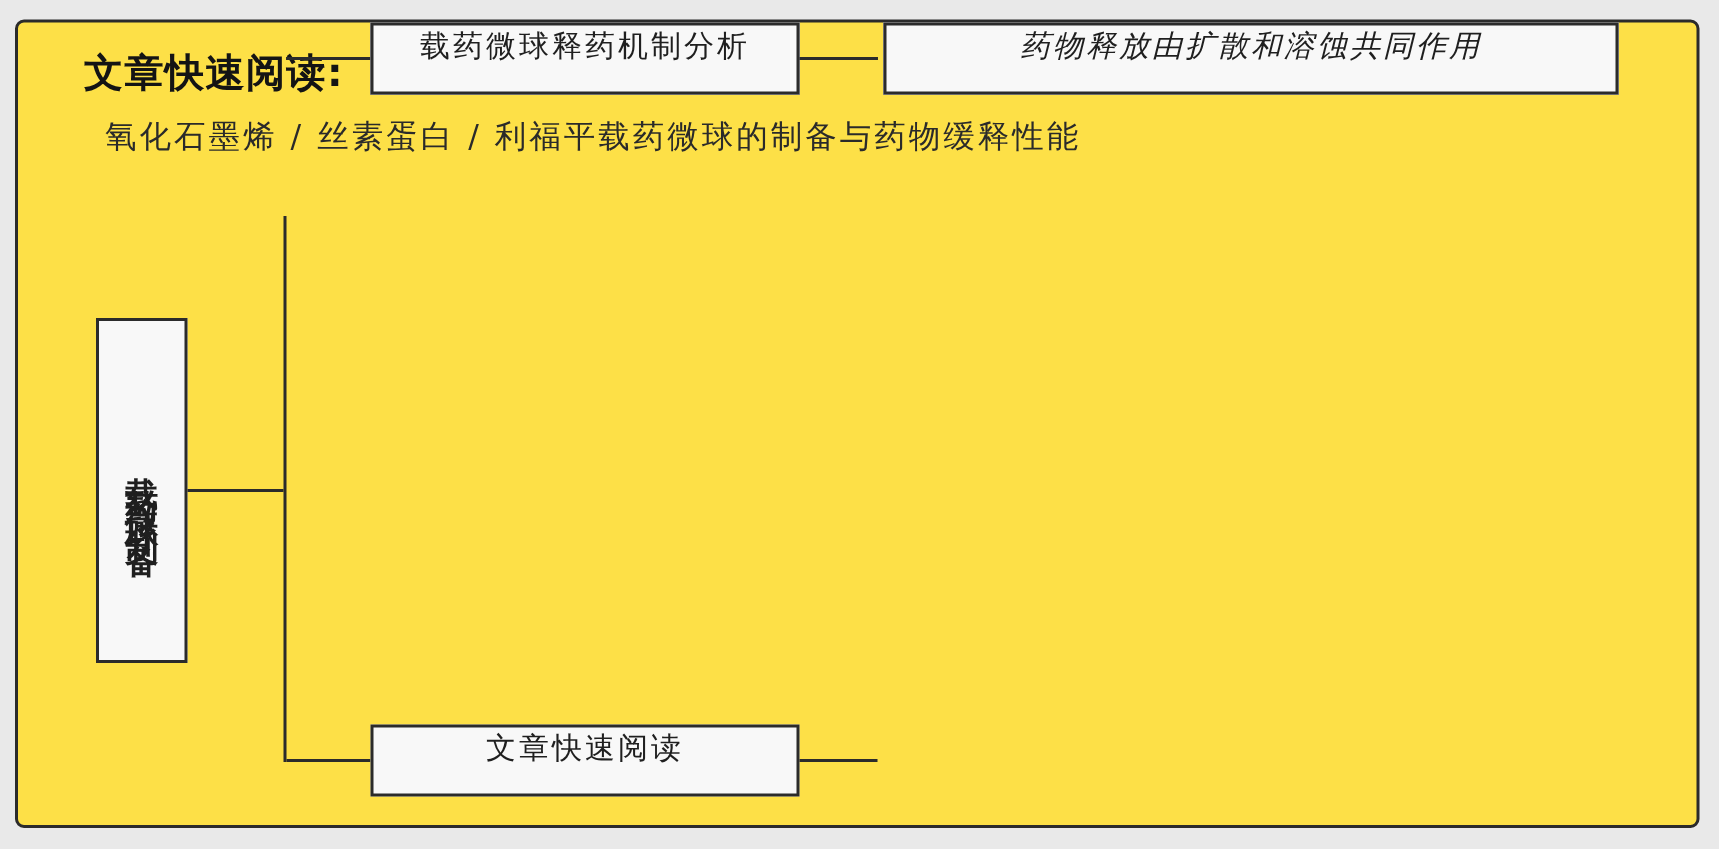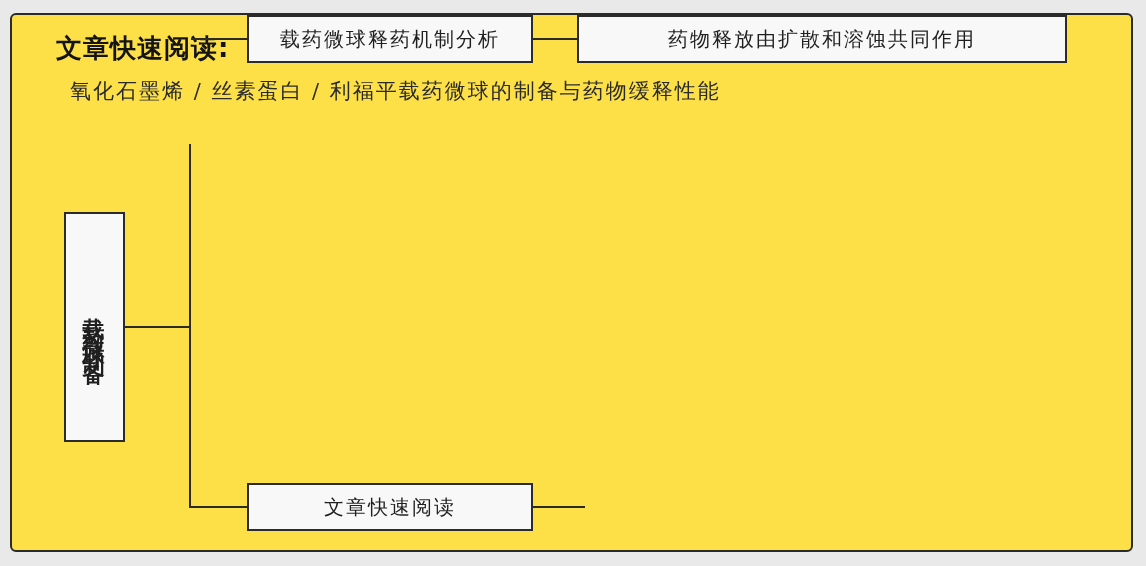--- a/index.html
+++ b/index.html
@@ -62,30 +62,30 @@
   .row:nth-of-type(2) { top: 178px; }
   .row:nth-of-type(3) { top: 251px; }
   .row:nth-of-type(4) { top: 323px; }
   .row:nth-of-type(5) { top: 396px; }
   .row:nth-of-type(6) { top: 468px; }
   .stub { position: absolute; left: -56px; top: 23px; width: 56px; height: 2px; background: #2b2b2b; }
   .mid-box, .result-box {
     position: absolute; top: 0; height: 48px;
     border: 2px solid #2b2b2b;
     background: #f8f8f8;
-    display: flex; align-items: center; justify-content: center;
+    display: flex; justify-content: center;
     font-family: "DejaVu Serif", "Liberation Serif", serif;
     font-size: 20px;
     color: #1f1f1f;
     letter-spacing: 2px;
     white-space: nowrap;
   }
   .mid-box   { left: 0; width: 286px; }
   .mid-link  { position: absolute; left: 286px; top: 23px; width: 52px; height: 2px; background: #2b2b2b; }
-  .result-box{ left: 330px; width: 490px; }
+  .result-box{ left: 342px; width: 490px; font-style: italic; }
 </style>
 </head>
 <body>
 
 <div class="panel">
 
   <div class="title">文章快速阅读:</div>
   <div class="subtitle">氧化石墨烯 / 丝素蛋白 / 利福平载药微球的制备与药物缓释性能</div>
 
   <div class="root-box">

